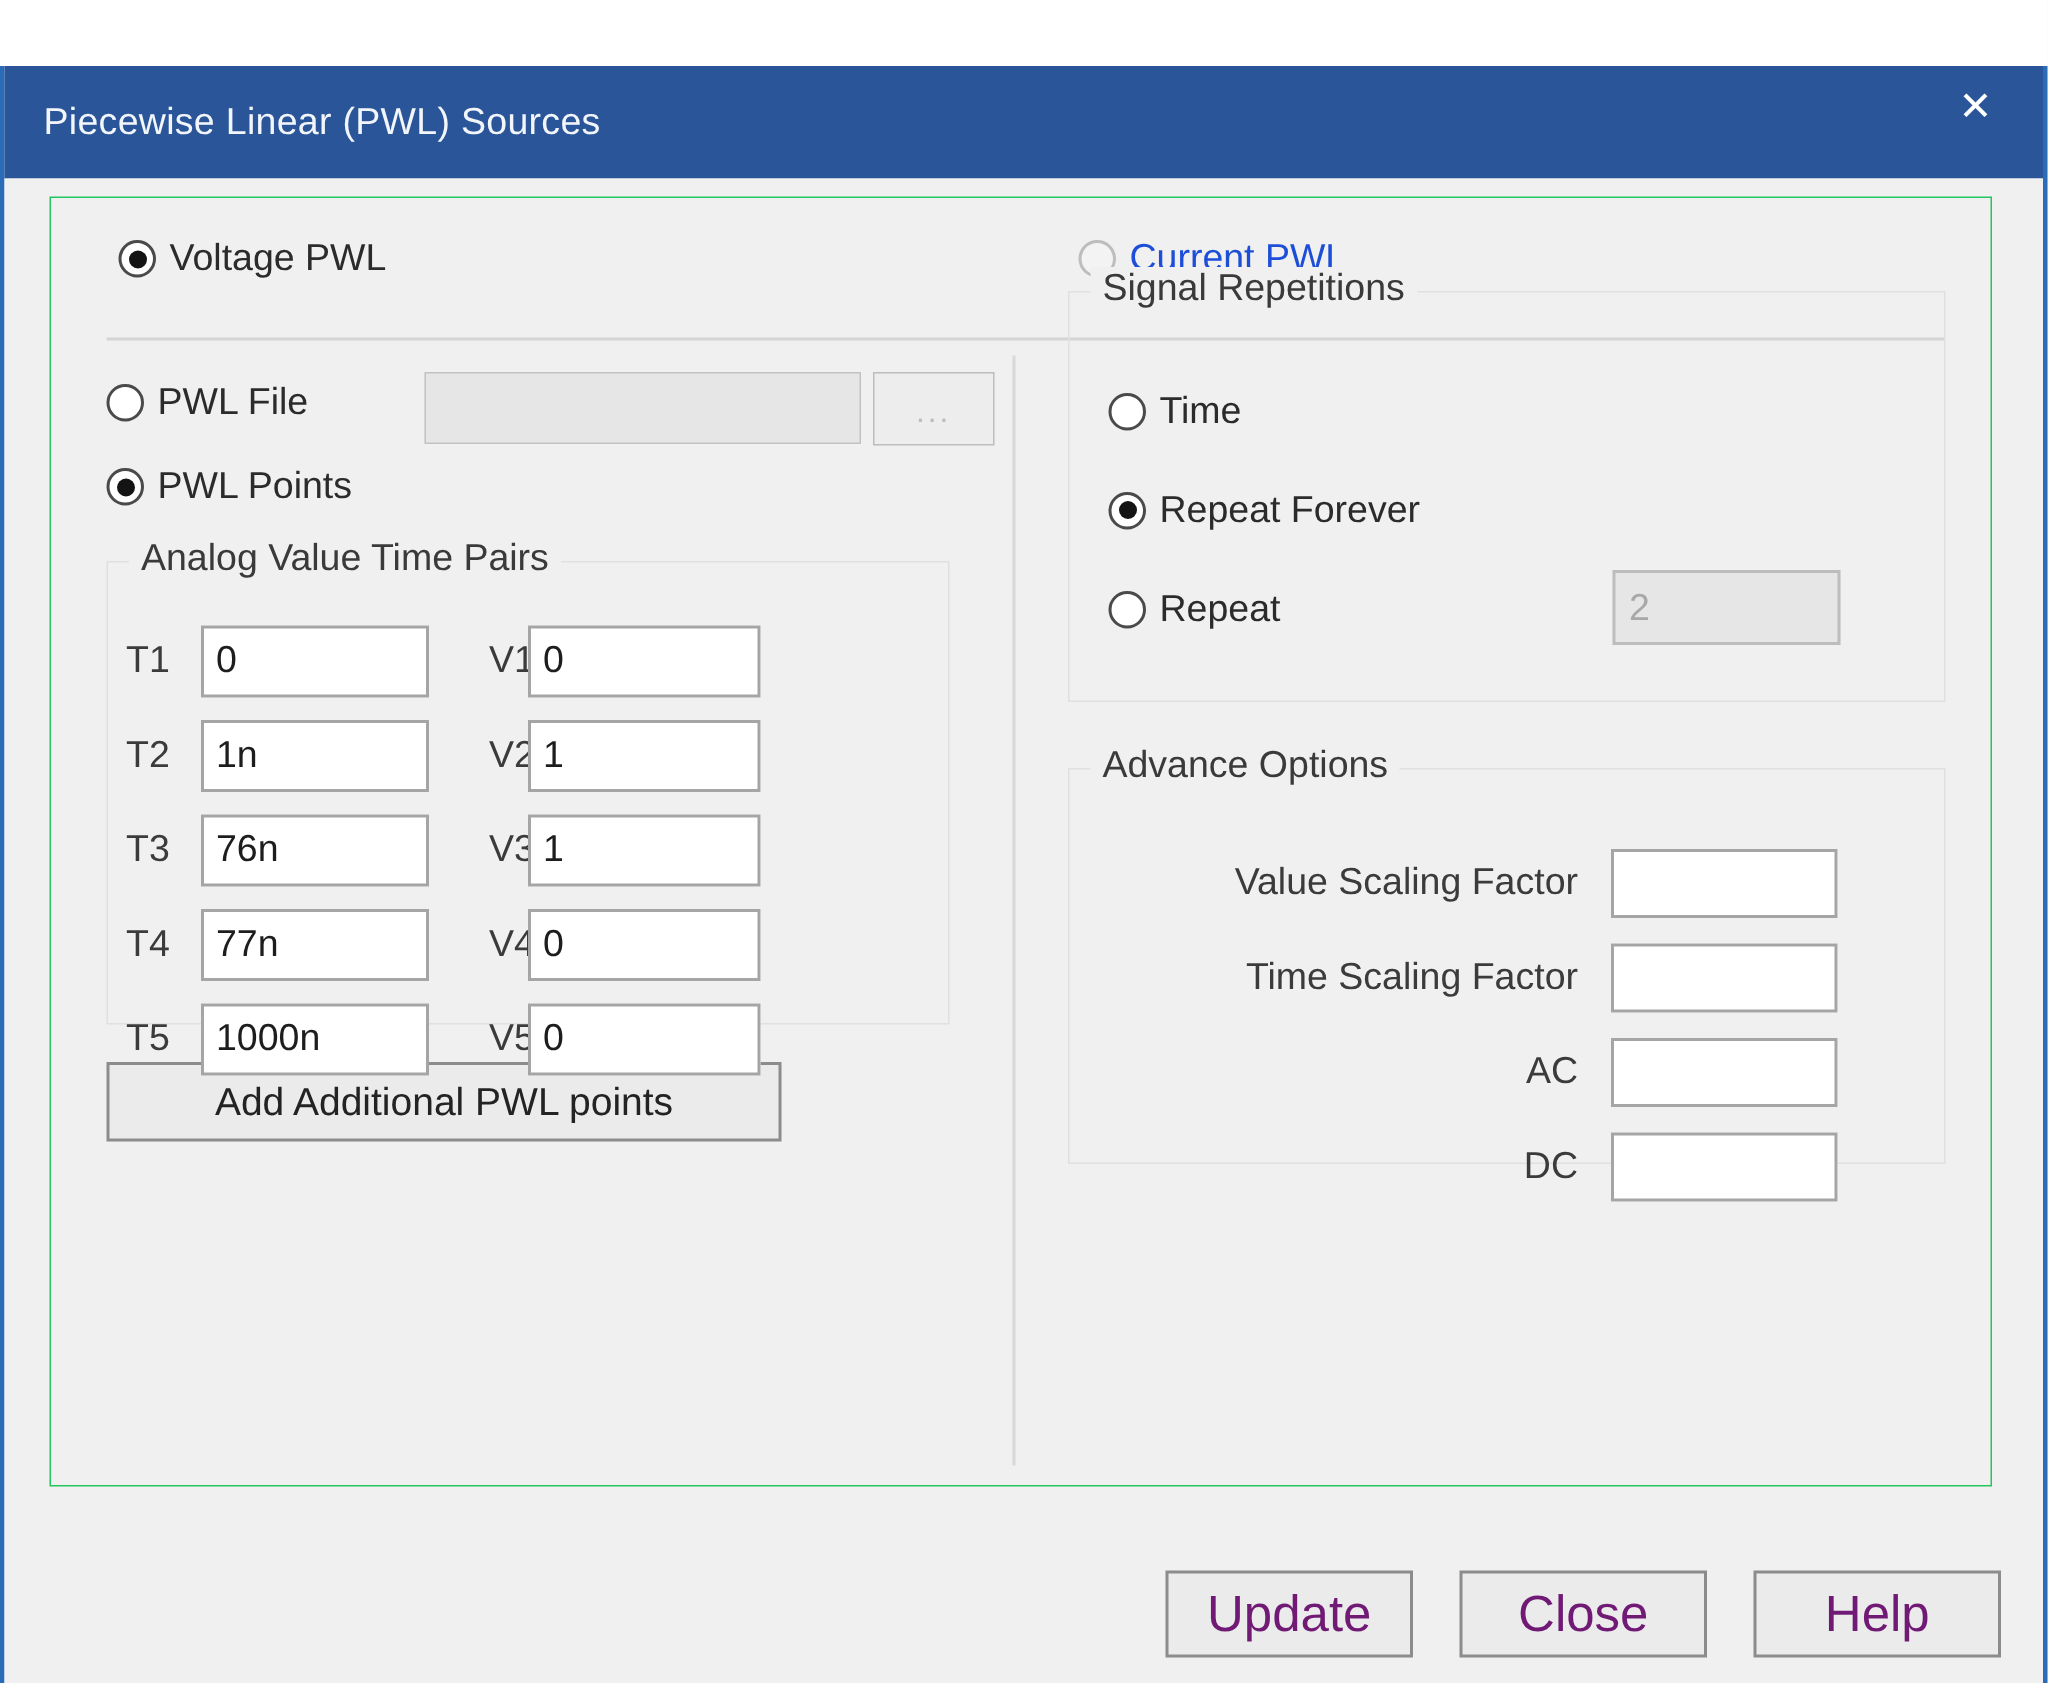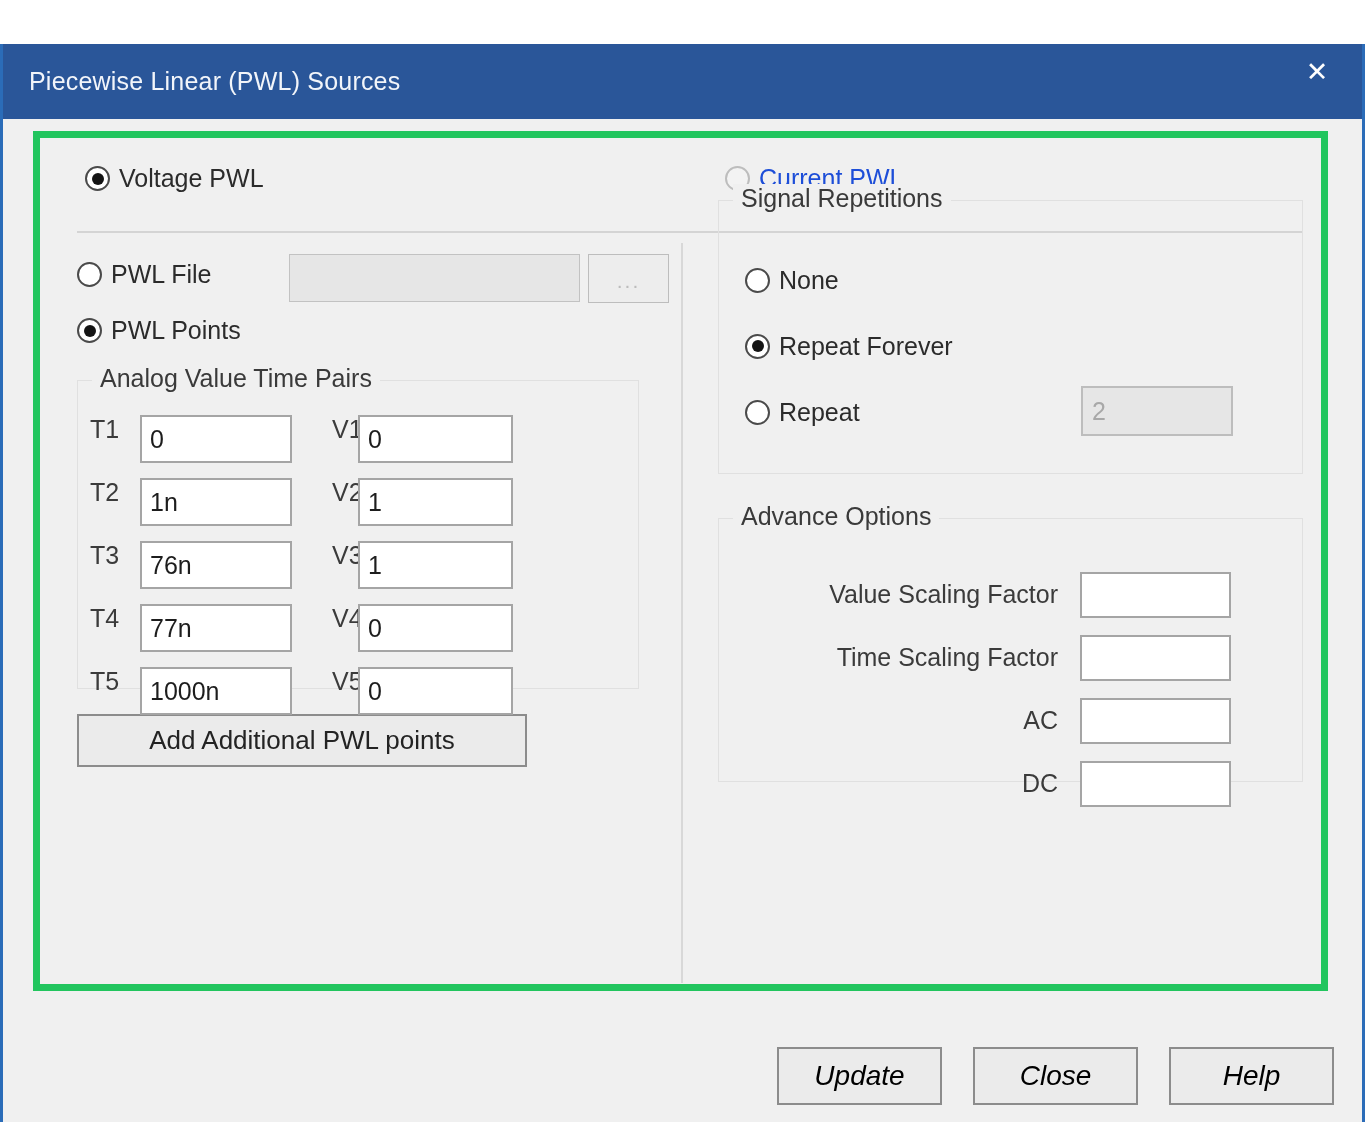--- a/index.html
+++ b/index.html
@@ -70,21 +70,21 @@
   }
 
   
   .outer-panel {
     position: absolute;
     left: 30px;
     top: 12px;
     width: 1295px;
     height: 860px;
     box-sizing: border-box;
-    border: 7px solid #22c55e;
+    border: 1px solid #22c55e;
     background: #f0f0f0;
   }
 
   
   .source-row {
     position: absolute;
     left: 45px;
     top: 18px;
     width: 1210px;
     height: 58px;
@@ -219,21 +219,21 @@
     width: 560px;
     height: 307px;
   }
   .pairs-inner {
     position: absolute;
     left: 0; top: 34px;
     width: 100%;
   }
   .pair-row {
     display: flex;
-    align-items: flex-start;
+    align-items: center;
     height: 63px;
   }
   .pair-row .tag {
     width: 62px;
     text-align: left;
     padding-left: 12px;
     box-sizing: border-box;
     font-size: 25px;
     color: #3b3b3b;
   }
@@ -358,25 +358,24 @@
   }
   .fbtn {
     width: 165px;
     height: 58px;
     box-sizing: border-box;
     border: 2px solid #8c8c8c;
     background: #ebebeb;
     display: flex;
     align-items: center;
     justify-content: center;
-    font-size: 28px;
-    color: #000000;
+    font-size: 34px;
+    color: #701a75;
     cursor: pointer;
     user-select: none;
-    font-style: italic;
   }
 </style>
 </head>
 <body>
 
 <div class="dialog">
 
   <div class="titlebar">
     <span class="title-text">Piecewise Linear (PWL) Sources</span>
     <span class="close-btn">✕</span>
@@ -465,21 +464,21 @@
 
       <div class="right-col">
 
         <div class="groupbox rep-box">
           <span class="gb-title">Signal Repetitions</span>
           <div class="rep-inner">
 
             <div class="rep-row">
               <div class="radio">
                 <span class="dot"></span>
-                <span class="lbl">None</span>
+                <span class="lbl">Time</span>
               </div>
             </div>
 
             <div class="rep-row">
               <div class="radio checked">
                 <span class="dot"></span>
                 <span class="lbl">Repeat Forever</span>
               </div>
             </div>
 

